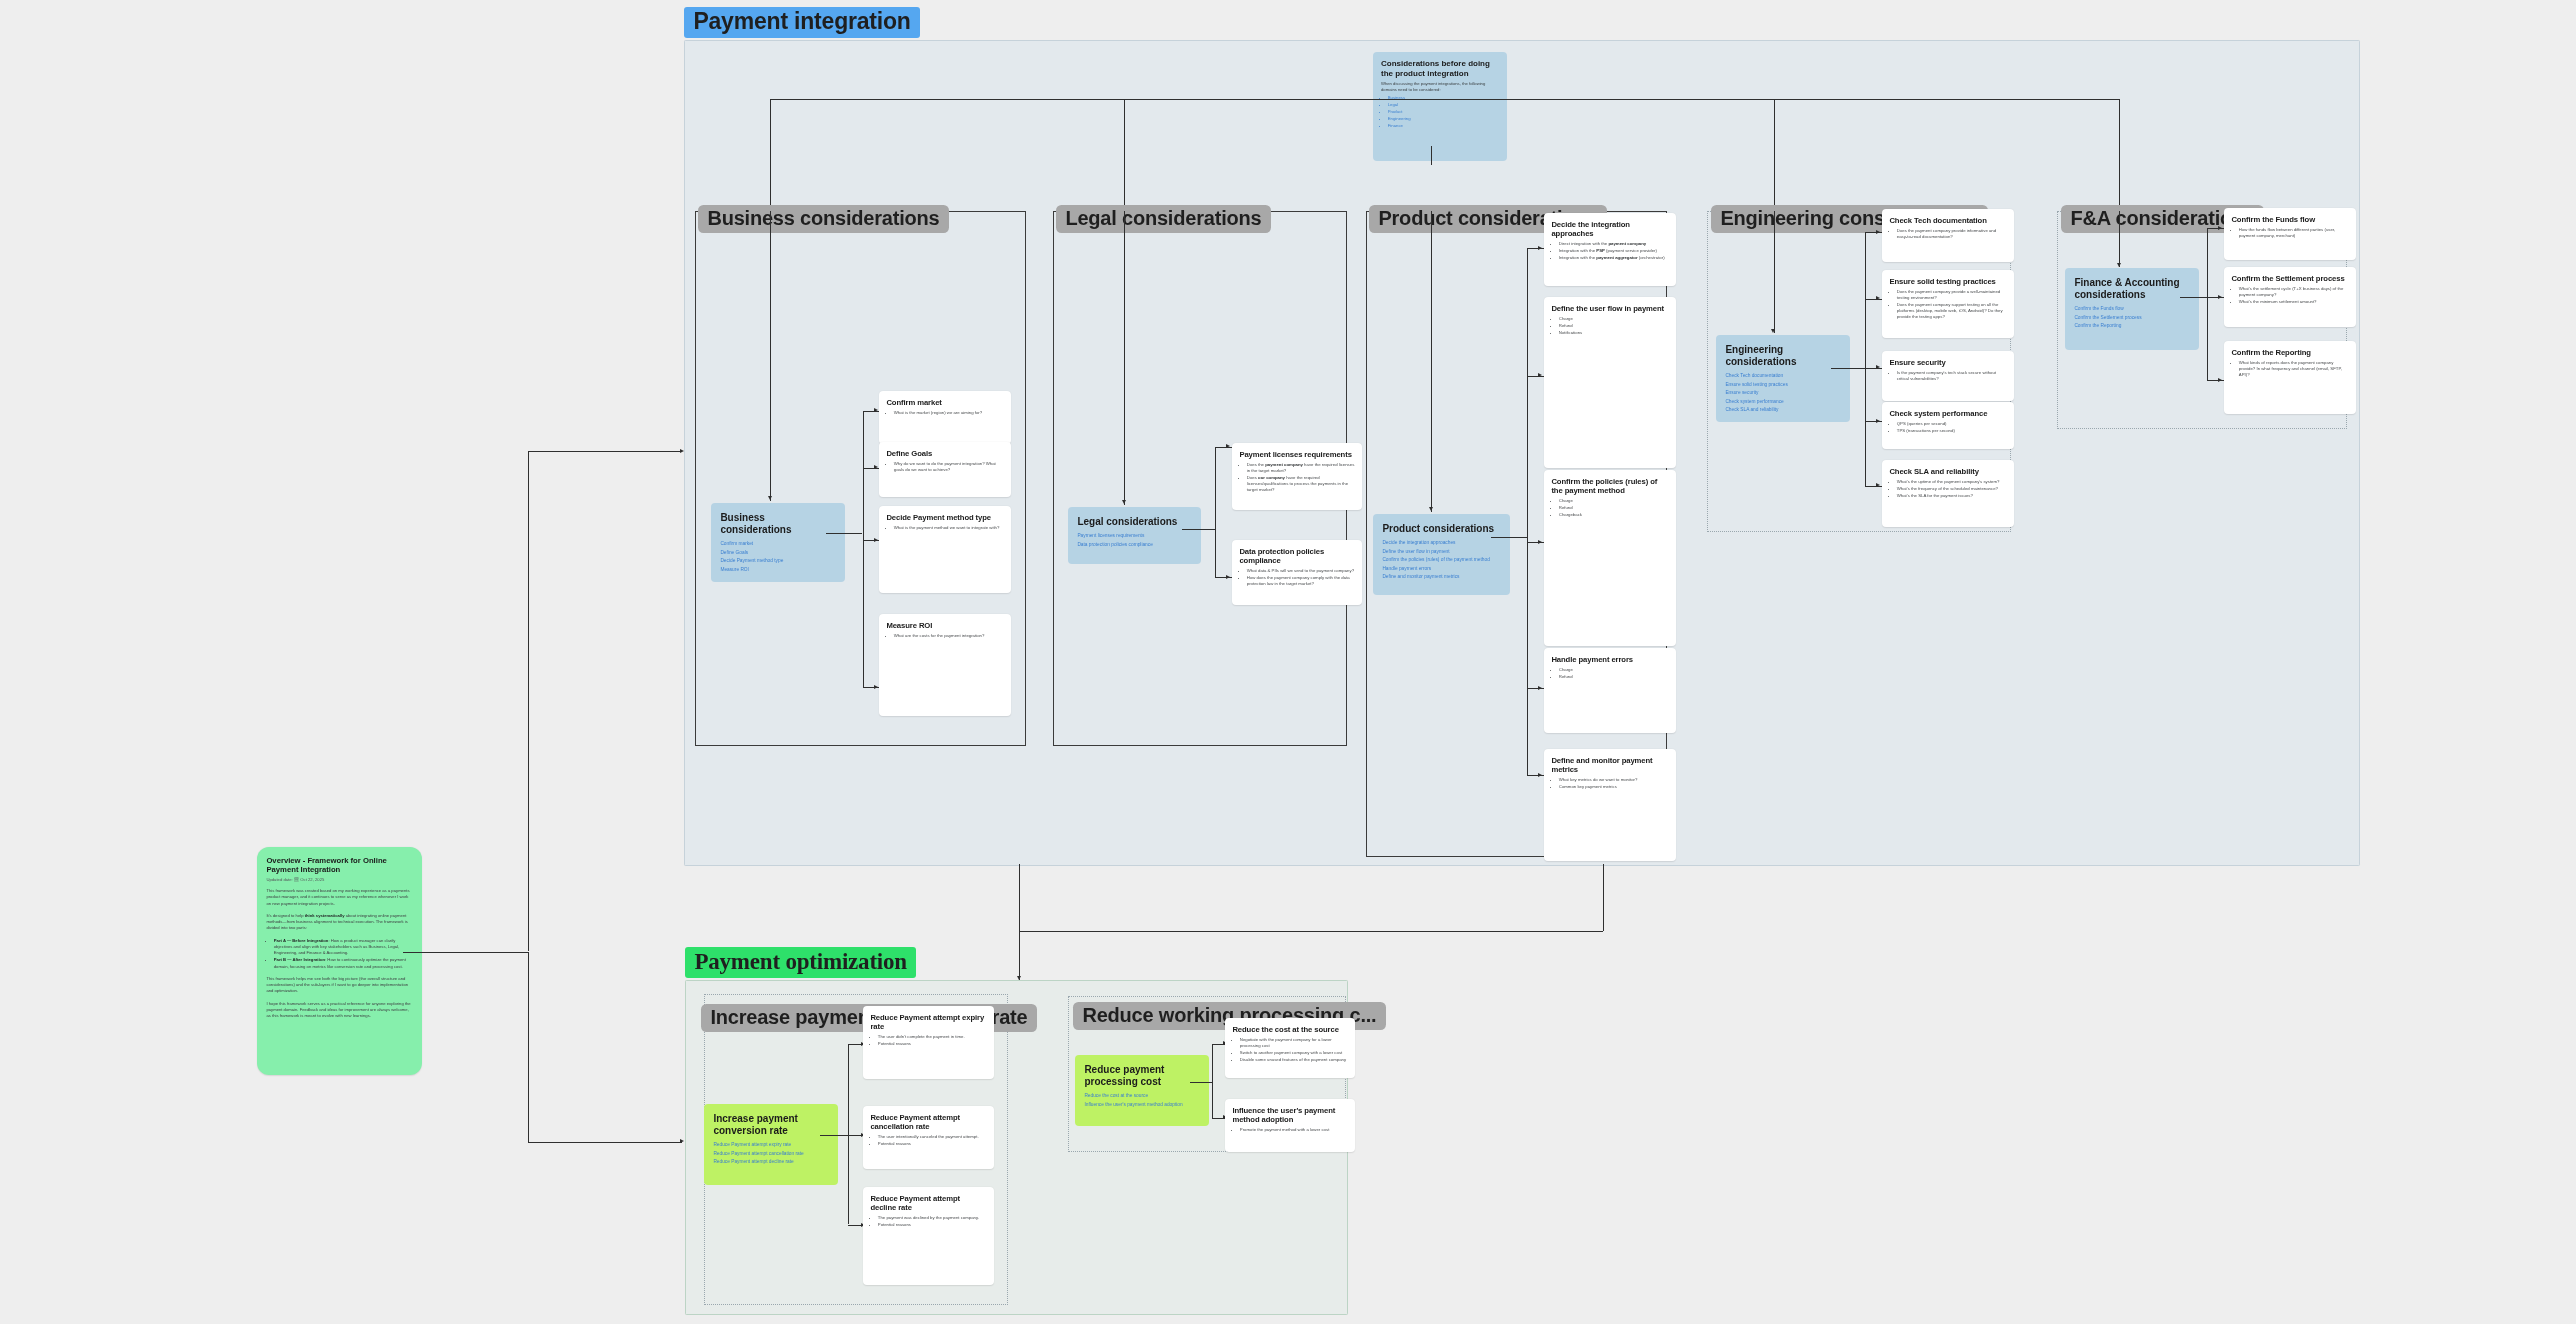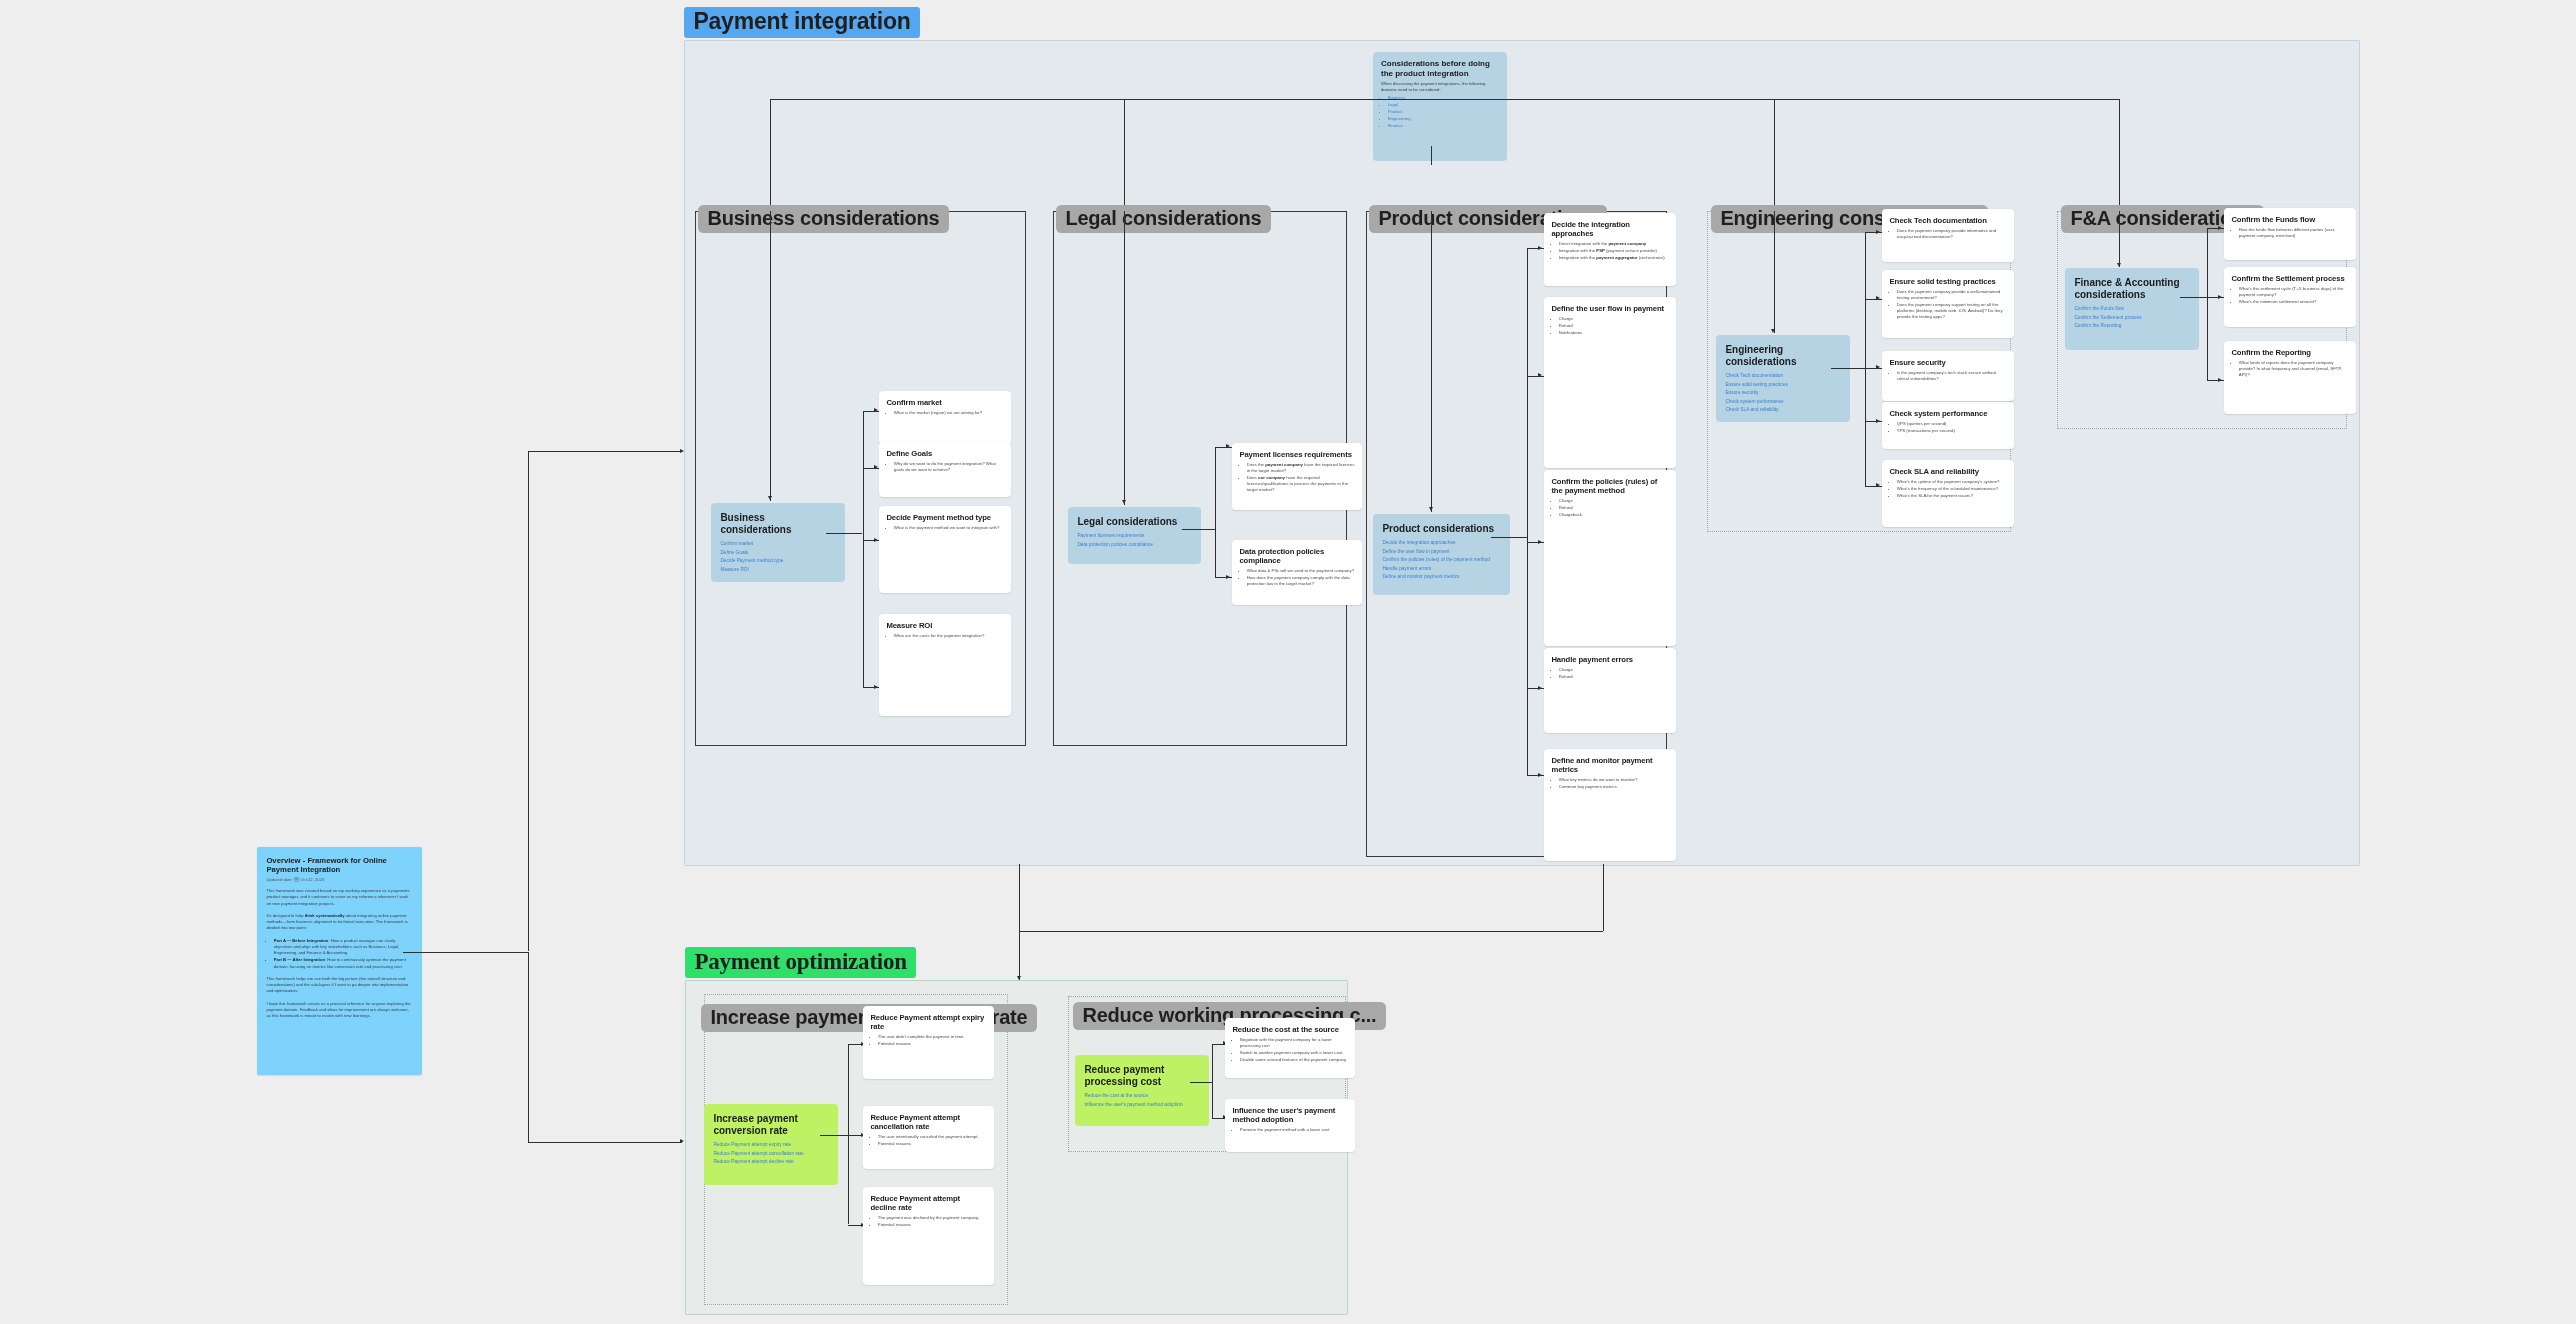--- a/index.html
+++ b/index.html
@@ -70,21 +70,21 @@
   .rootbox{
     position:absolute;background:#b6d3e4;border-radius:4px;padding:7.4px 8px;overflow:hidden;
   }
   .rootbox h3{margin:0 0 2.7px 0;font-size:8px;font-weight:700;color:#1b1b1b;line-height:1.2;}
   .rootbox p{margin:0 0 2px 0;font-size:4.2px;color:#3b4043;line-height:1.45;}
   .rootbox ul{margin:0;padding-left:6.7px;list-style-type:disc;}
   .rootbox li{font-size:4.3px;line-height:1.62;color:#3a7fd0;}
 
   
   .sticky{
-    position:absolute;background:#7dd3fc;border-radius:2px;padding:8.7px 9.4px;overflow:hidden;
+    position:absolute;background:#86efac;border-radius:12px;padding:8.7px 9.4px;overflow:hidden;
     box-shadow:0 0.7px 1.3px rgba(0,0,0,.10);
   }
   .sticky h3{margin:0 0 2px 0;font-size:7.7px;font-weight:700;color:#1b1b1b;line-height:1.25;}
   .sticky .meta{font-size:4.2px;color:#55565a;margin:0 0 6px 0;}
   .sticky p{margin:0 0 6px 0;font-size:4.2px;line-height:1.5;color:#3c3d40;}
   .sticky ul{margin:0 0 6px 0;padding-left:7.4px;list-style-type:disc;}
   .sticky li{font-size:4.2px;line-height:1.5;color:#3c3d40;margin-bottom:0.7px;}
   .sticky b{color:#1f2022;}
 
   

